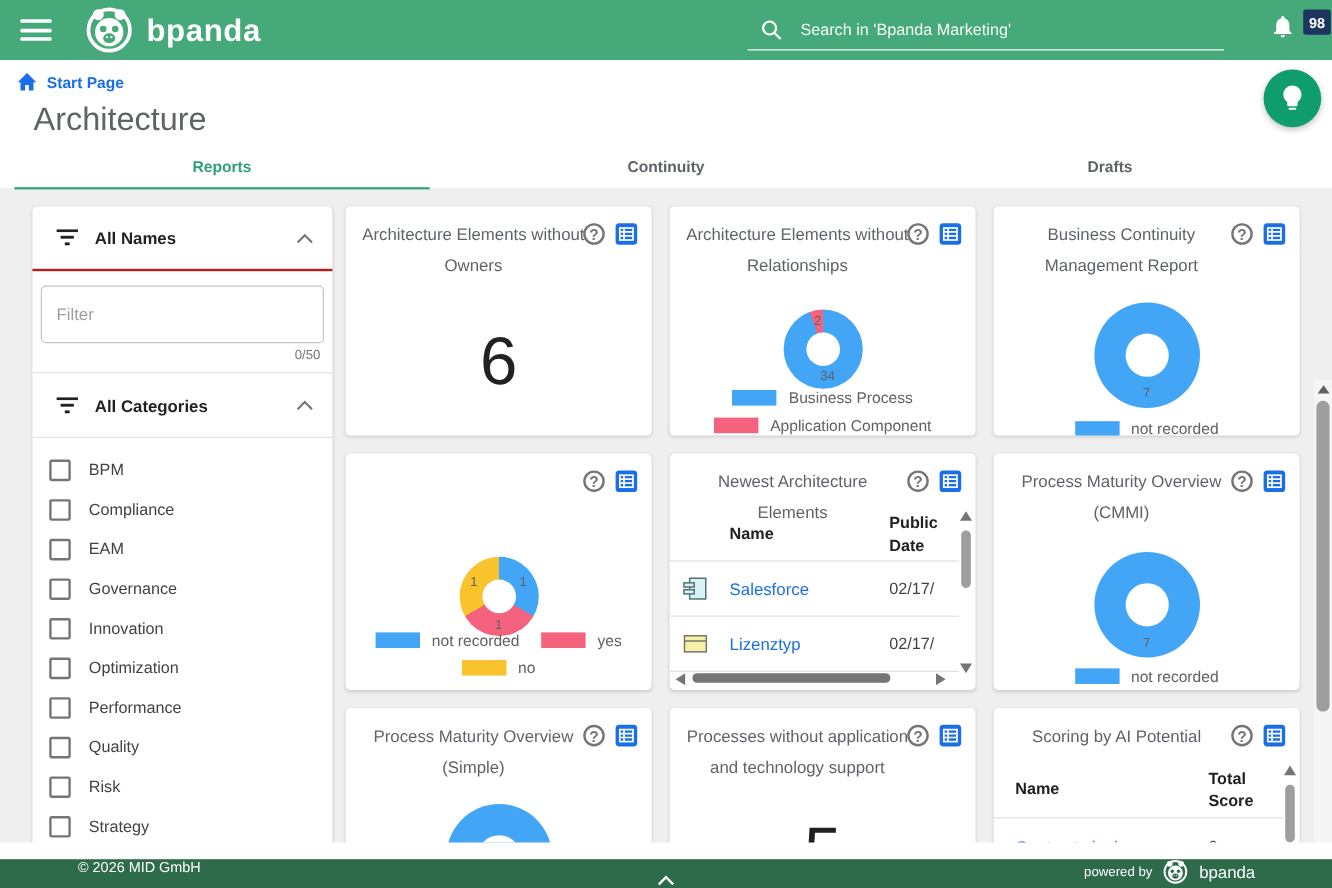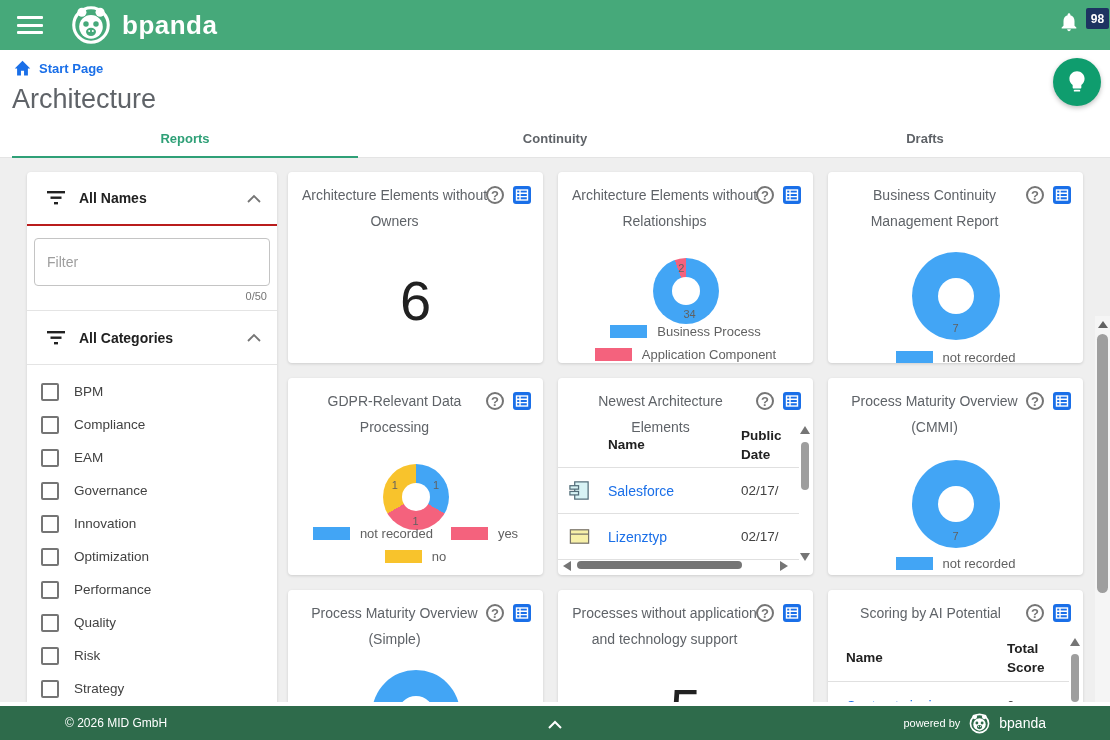--- a/index.html
+++ b/index.html
@@ -15,21 +15,21 @@
   .search-wrap { position:absolute; left:623px; top:8px; width:397px; height:34px; border-bottom:1px solid rgba(255,255,255,.95); display:flex; align-items:center; }
   .search-wrap svg { margin-left:10px; flex:0 0 auto; }
   .search-input { background:transparent; border:none; outline:none; color:#fff; font-size:13.5px; margin-left:14px; width:320px; font-family:"Liberation Sans", sans-serif; }
   .search-input::placeholder { color:rgba(255,255,255,.95); opacity:1; }
   .bell-wrap { position:absolute; left:1058px; top:10px; width:46px; height:34px; cursor:pointer; }
   .badge { position:absolute; left:28px; top:-2px; min-width:23px; height:21px; background:#1d3461; color:#fff; font-size:12px; font-weight:bold; display:flex; align-items:center; justify-content:center; border-radius:2px; padding:0 3px; }
 
   
   .breadcrumb { position:absolute; top:60px; left:13px; display:flex; align-items:center; gap:7px; cursor:pointer; }
   .breadcrumb-label { color:#1a6fe8; font-size:13px; font-weight:bold; }
-  .page-title { position:absolute; top:84px; left:12px; font-size:27px; font-weight:400; color:#5f6368; }
+  .page-title { position:absolute; top:84px; left:28px; font-size:27px; font-weight:400; color:#5f6368; }
   .fab { position:absolute; top:58px; left:1053px; width:48px; height:48px; border-radius:50%; background:#0f9d6e; border:none; display:flex; align-items:center; justify-content:center; cursor:pointer; box-shadow:0 2px 5px rgba(0,0,0,.25); z-index:25; }
 
   
   .tabs { position:absolute; top:120px; left:0; width:1110px; height:38px; display:flex; border-bottom:1px solid #e4e4e4; background:#fff; }
   .tab { flex:1; display:flex; align-items:center; justify-content:center; font-size:13px; font-weight:bold; color:#5f6368; cursor:pointer; position:relative; }
   .tab.active { color:#2fa077; }
   .tab.active .tab-underline { position:absolute; left:12px; right:12px; bottom:-1px; height:2px; background:#2fa077; }
 
   
   .content { position:absolute; top:158px; left:0; width:1110px; height:544px; background:#efefef; overflow:hidden; }
@@ -96,21 +96,21 @@
   .h-scroll .thumb { position:absolute; left:14px; top:1px; width:165px; height:8px; background:#757575; border-radius:4px; cursor:pointer; }
 
   
   .main-scrollbar { position:absolute; right:0; top:158px; width:15px; height:544px; background:#f5f5f5; z-index:15; }
   .main-scrollbar .btn { position:absolute; left:0; width:15px; height:15px; display:flex; align-items:center; justify-content:center; cursor:pointer; }
   .main-scrollbar .btn.up { top:1px; }
   .tri-up { width:0; height:0; border-left:5px solid transparent; border-right:5px solid transparent; border-bottom:7px solid #616161; }
   .main-scrollbar .thumb { position:absolute; left:2px; top:18px; width:11px; height:259px; background:#9e9e9e; border-radius:6px; cursor:pointer; }
 
   
-  .footer { position:absolute; bottom:0; left:0; width:1110px; height:34px; background:#2e6b4b; --panda-bg:#2e6b4b; display:flex; align-items:center; z-index:30; }
+  .footer { position:absolute; bottom:0; left:0; width:1110px; height:24px; background:#2e6b4b; --panda-bg:#2e6b4b; display:flex; z-index:30; }
   .copyright { color:#fff; font-size:12px; margin-left:65px; }
   .footer-collapse { position:absolute; left:547px; top:10px; cursor:pointer; }
   .powered { position:absolute; right:64px; display:flex; align-items:center; gap:9px; }
   .powered-label { color:#fff; font-size:11px; }
   .powered-brand { color:#fff; font-size:14px; }
 </style>
 </head>
 <body>
 
 <header class="topbar">
@@ -126,20 +126,27 @@
         <circle cx="32" cy="8" r="5" fill="#fff"></circle>
       <circle cx="22" cy="24" r="13" fill="#fff"></circle>
       <circle cx="16.5" cy="21" r="3" fill="var(--panda-bg)"></circle>
         <circle cx="27.5" cy="21" r="3" fill="var(--panda-bg)"></circle>
       <ellipse cx="22" cy="29.5" rx="5.5" ry="4.5" fill="var(--panda-bg)"></ellipse>
       <circle cx="20" cy="28.5" r="1.1" fill="#fff"></circle>
         <circle cx="24" cy="28.5" r="1.1" fill="#fff"></circle>
     </svg>
     <span class="brand-name">bpanda</span>
   </div>
+  <div class="search-wrap">
+    <svg width="20" height="20" viewBox="0 0 24 24">
+      <circle cx="10" cy="10" r="6.5" fill="none" stroke="#fff" stroke-width="2.2"></circle>
+      <line x1="15" y1="15" x2="21" y2="21" stroke="#fff" stroke-width="2.4"></line>
+    </svg>
+    <input class="search-input" placeholder="Search in 'Bpanda Marketing'" style="">
+  </div>
   <div class="bell-wrap">
     <svg width="22" height="24" viewBox="0 0 24 24">
       <path fill="#fff" d="M12 22c1.1 0 2-.9 2-2h-4c0 1.1.9 2 2 2zm6-6v-5c0-3.07-1.63-5.64-4.5-6.32V4c0-.83-.67-1.5-1.5-1.5s-1.5.67-1.5 1.5v.68C7.64 5.36 6 7.92 6 11v5l-2 2v1h16v-1l-2-2z"></path>
     </svg>
     <span class="badge">98</span>
   </div>
 </header>
 
 <div class="breadcrumb">
   <svg width="19" height="17" viewBox="0 0 24 22">
@@ -313,21 +320,20 @@
       <div class="card-icons">
         <span class="icon-help"></span>
         <svg class="icon-table" width="20" height="20" viewBox="0 0 20 20">
             <rect x="1" y="1" width="18" height="18" rx="3" fill="#1a6fe8"></rect>
             <rect x="4.5" y="5" width="11" height="10" fill="none" stroke="#fff" stroke-width="1.4"></rect>
             <line x1="4.5" y1="8.3" x2="15.5" y2="8.3" stroke="#fff" stroke-width="1.4"></line>
             <line x1="4.5" y1="11.6" x2="15.5" y2="11.6" stroke="#fff" stroke-width="1.4"></line>
             <line x1="8" y1="5" x2="8" y2="15" stroke="#fff" stroke-width="1.4"></line>
           </svg>
       </div>
-      <div class="card-title">GDPR-Relevant Data Processing</div>
       <div class="donut donut-sm" style="background: conic-gradient(rgb(66, 165, 245) 0deg, rgb(66, 165, 245) 120deg, rgb(244, 98, 125) 120deg, rgb(244, 98, 125) 240deg, rgb(248, 195, 44) 240deg, rgb(248, 195, 44) 360deg);">
           <span class="donut-label" style="left: 53.5768px; top: 21.12px;">1</span>
           <span class="donut-label" style="left: 33px; top: 56.76px;">1</span>
           <span class="donut-label" style="left: 12.4232px; top: 21.12px;">1</span>
         </div>
       <div class="legend legend-c">
         <span class="legend-item">
             <span class="swatch" style="background: rgb(66, 165, 245);"></span>
             <span class="legend-label">not recorded</span>
           </span>

